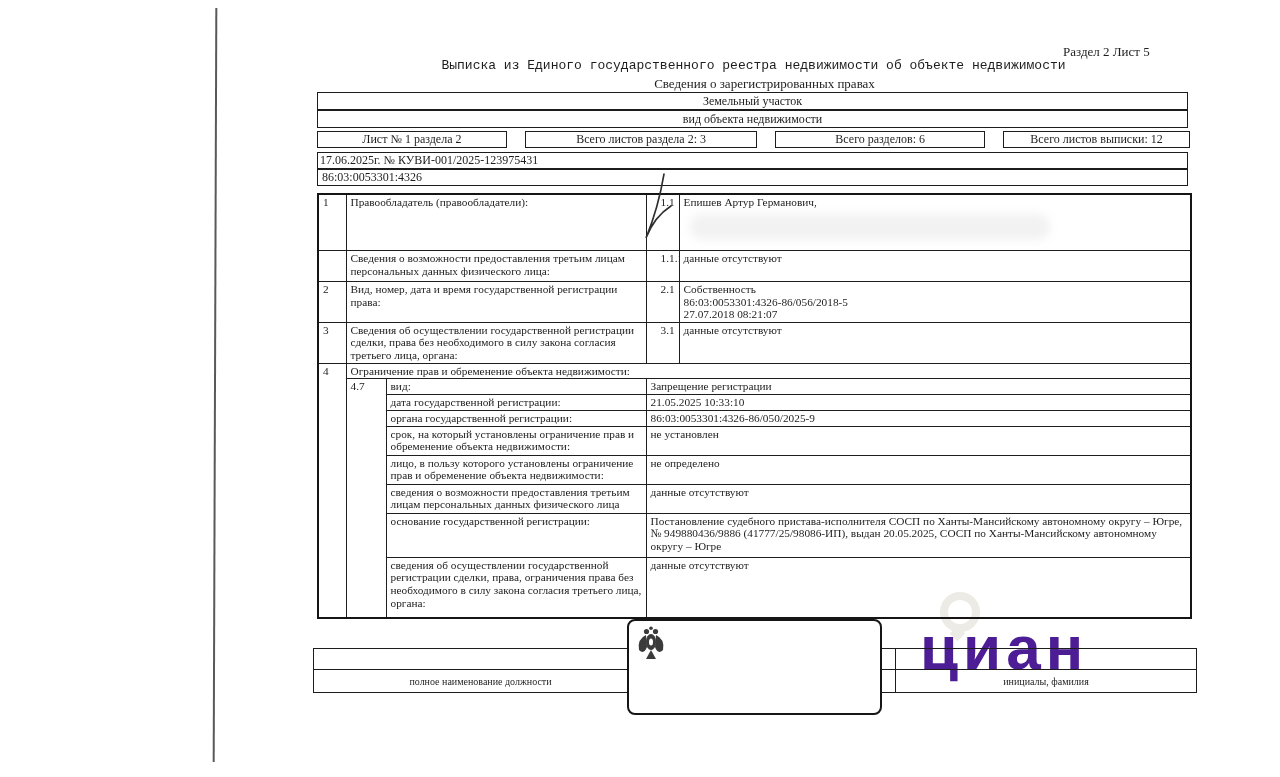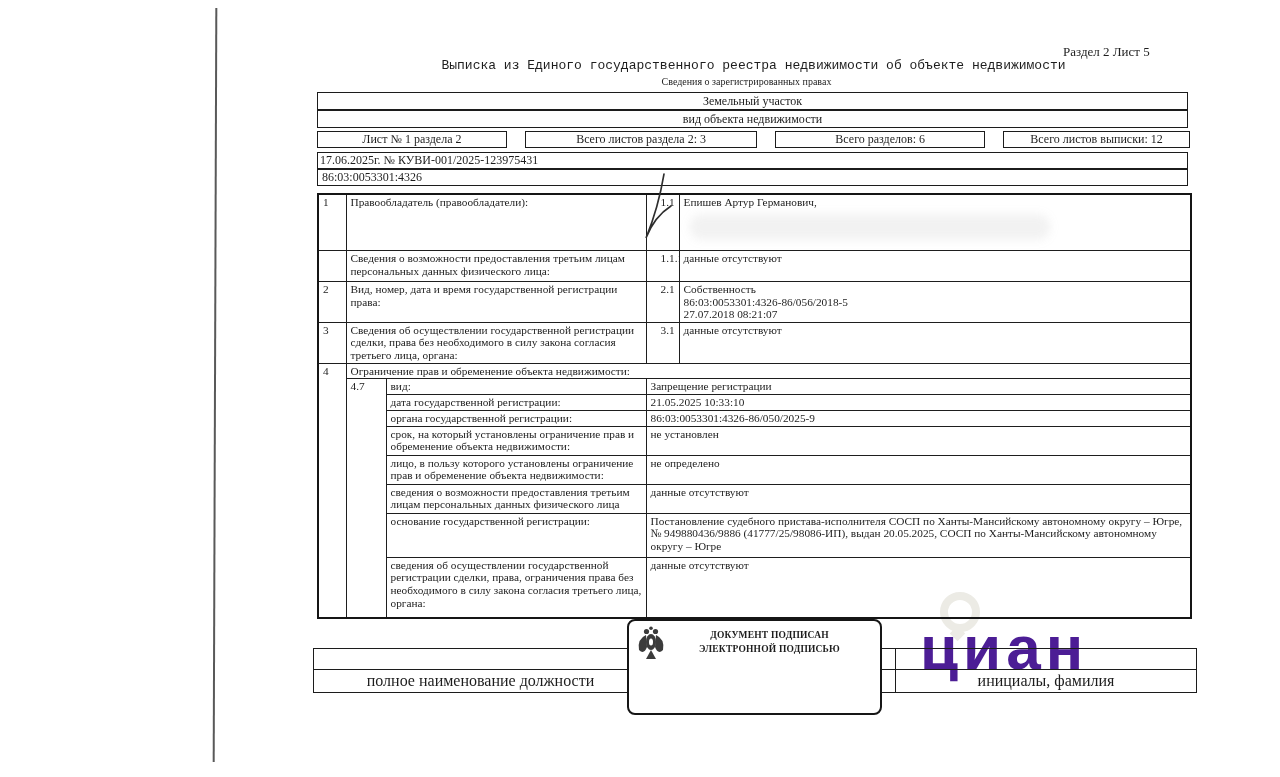--- a/index.html
+++ b/index.html
@@ -13,21 +13,21 @@
 
   
   .scan-line{
     left:214px;top:8px;width:1.7px;height:754px;
     background:#3c3c3c;opacity:.85;transform:rotate(.2deg);
   }
 
   
   .corner-label{left:1063px;top:44px;font-size:13px;}
   .title-1{left:317px;top:58px;width:873px;font-size:13px;font-family:Liberation Mono, monospace;}
-  .title-2{left:310px;top:76px;width:873px;font-size:10px;}
+  .title-2{left:328px;top:76px;width:873px;font-size:13px;}
 
   
   .obj-row{left:317px;top:92px;width:869px;border:1.6px solid #1c1c1c;
     font-size:12px;text-align:center;height:14px;line-height:14px;padding:1px 0;background:transparent;}
   .obj-row2{top:110px;}
 
   
   .sheet-row{left:317px;top:131px;width:873px;display:flex;gap:18px;}
   .sheet-cell{border:1.6px solid #1c1c1c;font-size:12px;text-align:center;
     height:13px;line-height:13px;padding:1px 0;}
@@ -47,21 +47,21 @@
   .main-table td{
     border:1.3px solid #1e1e1e;vertical-align:top;
     padding:1px 4px;font-size:11.3px;line-height:12.6px;
     overflow:hidden;background:transparent;
   }
   .main-table td.subnum{padding:1px 14px;}
   .val{white-space:pre-line;}
 
   
   .sig-table{left:313px;top:648px;width:883px;table-layout:fixed;z-index:1;}
-  .sig-table td{border:1.5px solid #1c1c1c;font-size:16px;text-align:center;
+  .sig-table td{border:1.5px solid #1c1c1c;font-size:10px;text-align:center;
     vertical-align:middle;background:transparent;}
 
   
   .wm{z-index:0;}
   .wm-pin{left:940px;top:592px;width:24px;height:24px;border:8px solid #ecebe5;border-radius:50%;}
   .wm-pin-tail{left:952px;top:628px;width:11px;height:11px;background:#ecebe5;transform:rotate(45deg);}
   .wm-text{left:905px;top:618px;font-family:"Liberation Sans", sans-serif;font-weight:bold;
     font-size:62px;color:#4c1d95;letter-spacing:5px;line-height:60px;margin-left:15px;}
 
   
@@ -220,20 +220,16 @@
       <svg class="stamp-emblem" width="30" height="36" viewBox="0 0 30 36">
         <circle cx="10.5" cy="6.5" r="2.6" fill="#3b3b3b"></circle>
         <circle cx="19.5" cy="6.5" r="2.6" fill="#3b3b3b"></circle>
         <circle cx="15" cy="3.2" r="1.8" fill="#3b3b3b"></circle>
         <ellipse cx="15" cy="17" rx="5" ry="8" fill="#3b3b3b"></ellipse>
         <path d="M10 10 Q1 14 3 25 Q8 30 11 22 Z" fill="#3b3b3b"></path>
         <path d="M20 10 Q29 14 27 25 Q22 30 19 22 Z" fill="#3b3b3b"></path>
         <path d="M15 25 L10 34 L20 34 Z" fill="#3b3b3b"></path>
         <ellipse cx="15" cy="17" rx="2" ry="3.6" fill="#ffffff"></ellipse>
       </svg>
-      <div class="stamp-title">
-        <div>ДОКУМЕНТ ПОДПИСАН</div>
-        <div>ЭЛЕКТРОННОЙ ПОДПИСЬЮ</div>
-      </div>
     </div>
   </div>
 
 </div>
 
 </body></html>

